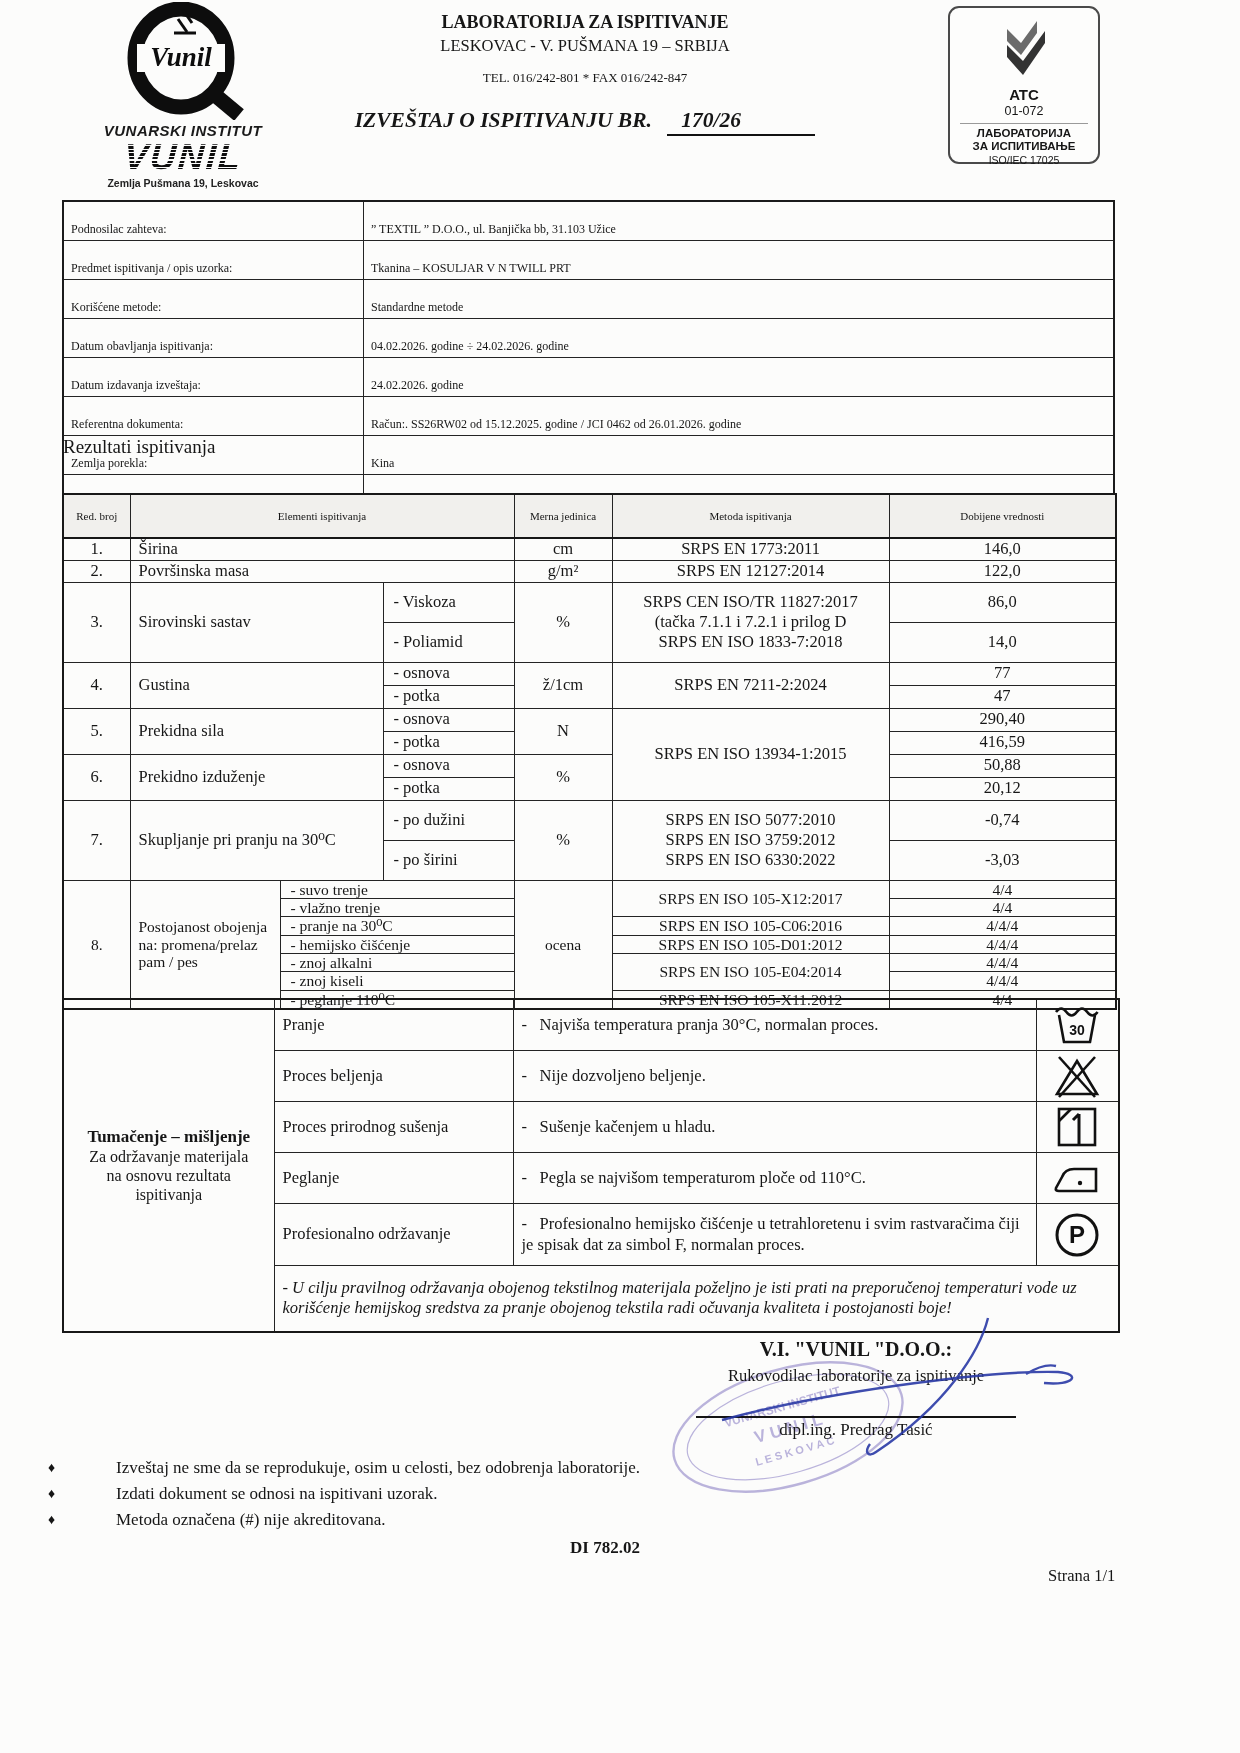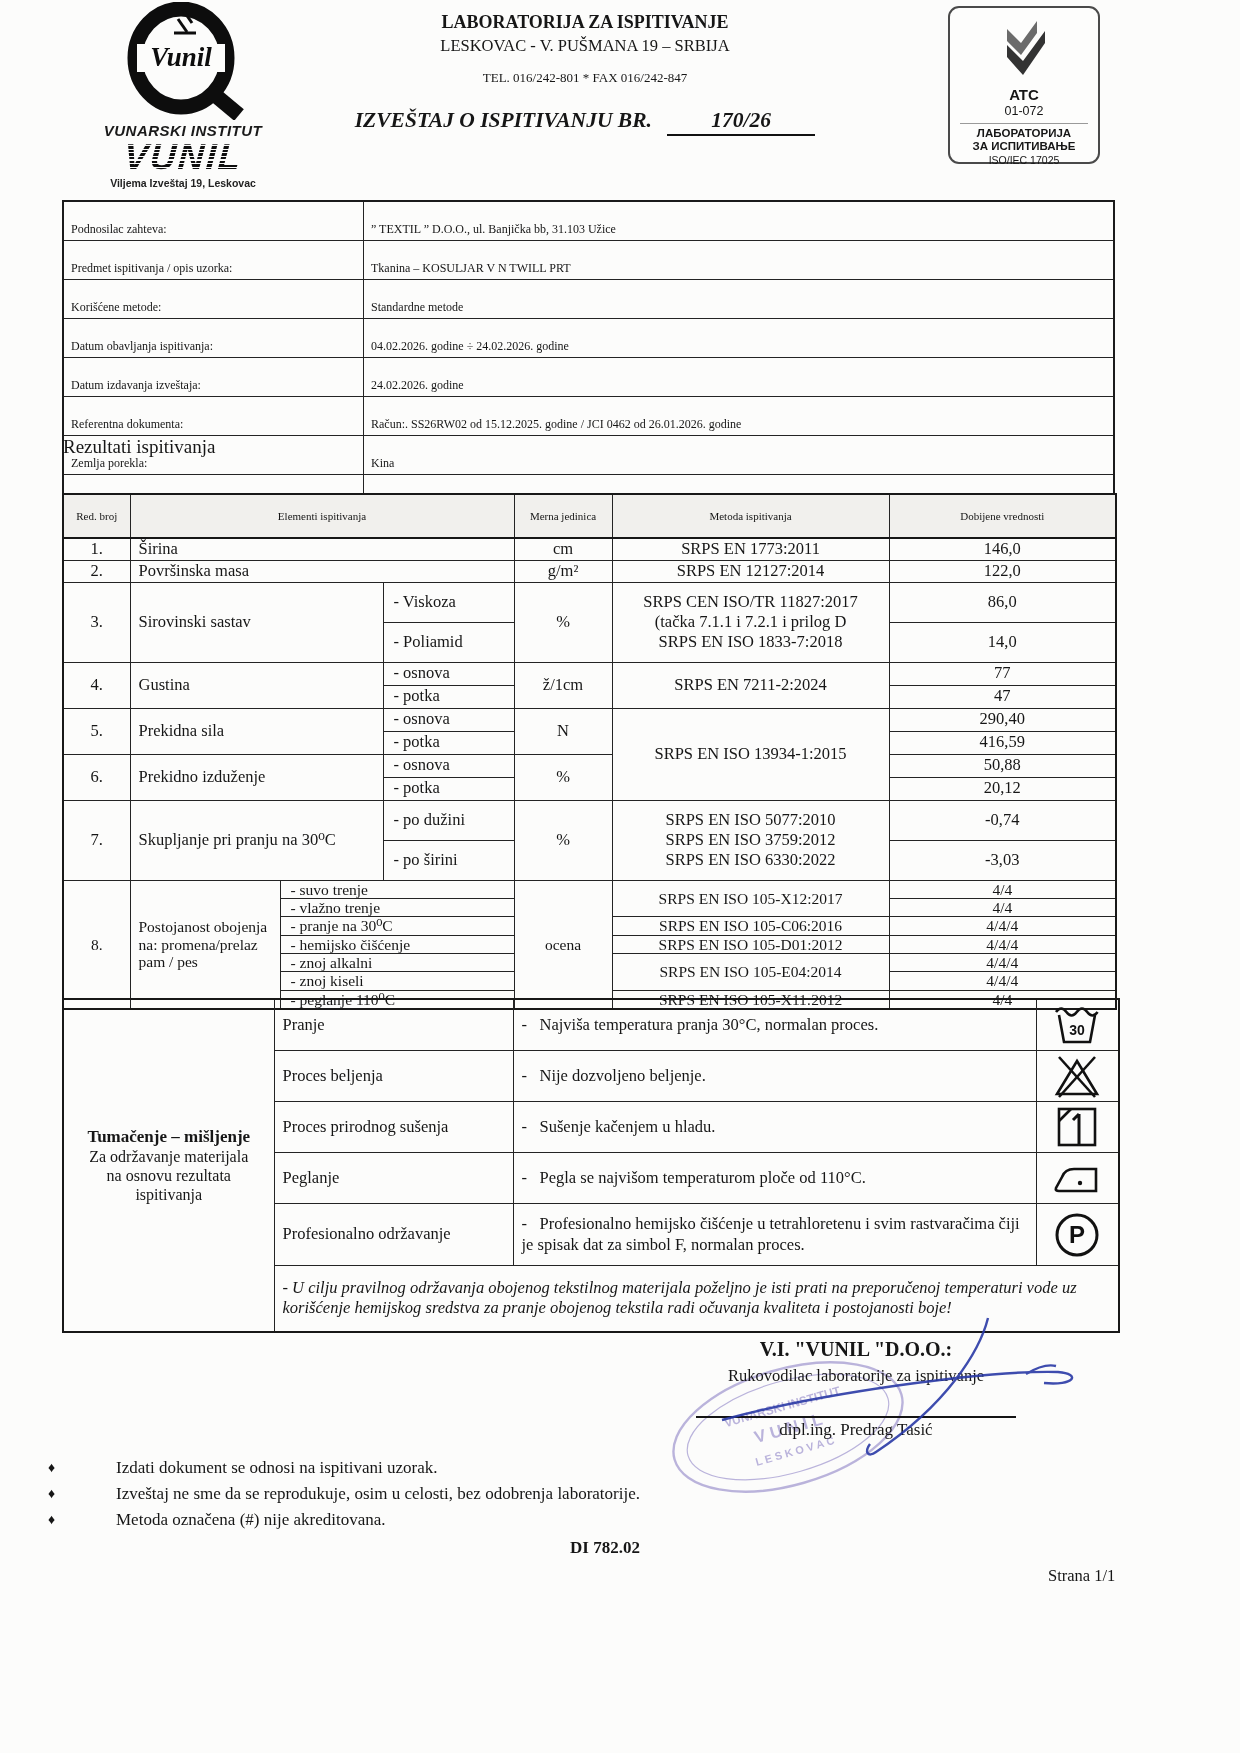--- a/index.html
+++ b/index.html
@@ -16,21 +16,21 @@
            -webkit-background-clip:text;background-clip:text;color:transparent;}
   }
   .logo-address{font:700 10.5px "Liberation Sans",sans-serif;color:#222;margin-top:2px;}
 
   .header-center{position:absolute;left:292px;top:8px;width:586px;text-align:center;}
   .company-title{font-size:23px;font-weight:700;letter-spacing:.2px;}
   .lab-title{font-size:18px;font-weight:700;margin-top:4px;}
   .addr-line{font-size:16.5px;margin-top:3px;}
   .tel-line{font-size:13px;margin-top:14px;}
   .report-line{margin-top:22px;font-size:21.5px;font-weight:700;font-style:italic;}
-  .report-number{display:inline-block;min-width:120px;text-align:center;border-bottom:2px solid #111;padding:0 14px 1px 14px;margin-left:10px;}
+  .report-number{display:inline-block;min-width:120px;text-align:left;border-bottom:2px solid #111;padding:0 14px 1px 14px;margin-left:10px;}
 
   .badge{position:absolute;left:948px;top:6px;width:148px;height:154px;border:2px solid #4a4a4a;border-radius:11px;
          text-align:center;background:#fdfdfc;}
   .badge .atc-name{font:700 15px "Liberation Sans",sans-serif;margin-top:1px;}
   .badge .atc-number{font:12.5px "Liberation Sans",sans-serif;margin-top:1px;}
   .badge .sep{border-top:1px solid #9a9a9a;width:86%;margin:5px auto 3px auto;}
   .badge .lab-cy{font:700 11.5px "Liberation Sans",sans-serif;line-height:1.15;}
   .badge .iso{font:10.5px "Liberation Sans",sans-serif;margin-top:1px;}
 
   
@@ -94,21 +94,21 @@
       <g stroke="#0d0d0d" stroke-width="3" fill="none">
         <path d="M66 8 l9 13"></path>
           <path d="M61 17 l9 13"></path>
           <path d="M57 31 h22"></path>
       </g>
       <rect x="20" y="42" width="88" height="28" fill="#fcfcfb"></rect>
       <text x="64" y="64" text-anchor="middle" font-family="Liberation Serif, serif" font-style="italic" font-weight="700" font-size="27" fill="#0d0d0d">Vunil</text>
     </svg>
     <div class="logo-institute">VUNARSKI INSTITUT</div>
     <div><span class="brand">VUNIL</span></div>
-    <div class="logo-address">Viljema Izveštaj 19, Leskovac</div>
+    <div class="logo-address">Zemlja Pušmana 19, Leskovac</div>
   </div>
 
   <div class="header-center">
     <div class="lab-title">LABORATORIJA ZA ISPITIVANJE</div>
     <div class="addr-line">LESKOVAC - V. PUŠMANA 19 – SRBIJA</div>
     <div class="tel-line">TEL. 016/242-801 * FAX  016/242-847</div>
     <div class="report-line">
       <span>IZVEŠTAJ O ISPITIVANJU BR.</span>
       <span class="report-number">170/26</span>
     </div>
@@ -394,21 +394,21 @@
     <div class="sig-name">dipl.ing. Predrag Tasić</div>
   </div>
 
   <svg class="sig-strokes" width="430" height="160" viewBox="0 0 430 160" fill="none" stroke="#2a3aa6" stroke-width="2.4" opacity="0.9">
     <path d="M312 6 C304 38 272 92 200 140 C192 146 188 140 194 132"></path>
     <path d="M46 108 C140 82 308 58 382 60 C406 62 398 74 368 71"></path>
     <path d="M350 62 C360 56 372 52 380 54"></path>
   </svg>
 
   <div class="footnotes">
+    <div class="footnote"><span class="b">♦</span><span>Izveštaj ne sme da se reprodukuje, osim u celosti, bez odobrenja laboratorije.</span></div>
     <div class="footnote"><span class="b">♦</span><span>Izdati dokument se odnosi na ispitivani uzorak.</span></div>
-    <div class="footnote"><span class="b">♦</span><span>Izveštaj ne sme da se reprodukuje, osim u celosti, bez odobrenja laboratorije.</span></div>
     <div class="footnote"><span class="b">♦</span><span>Metoda označena (#) nije akreditovana.</span></div>
   </div>
 
   <div class="doc-code">DI 782.02</div>
   <div class="page-label">Strana 1/1</div>
 
 </div>
 
 </body></html>

